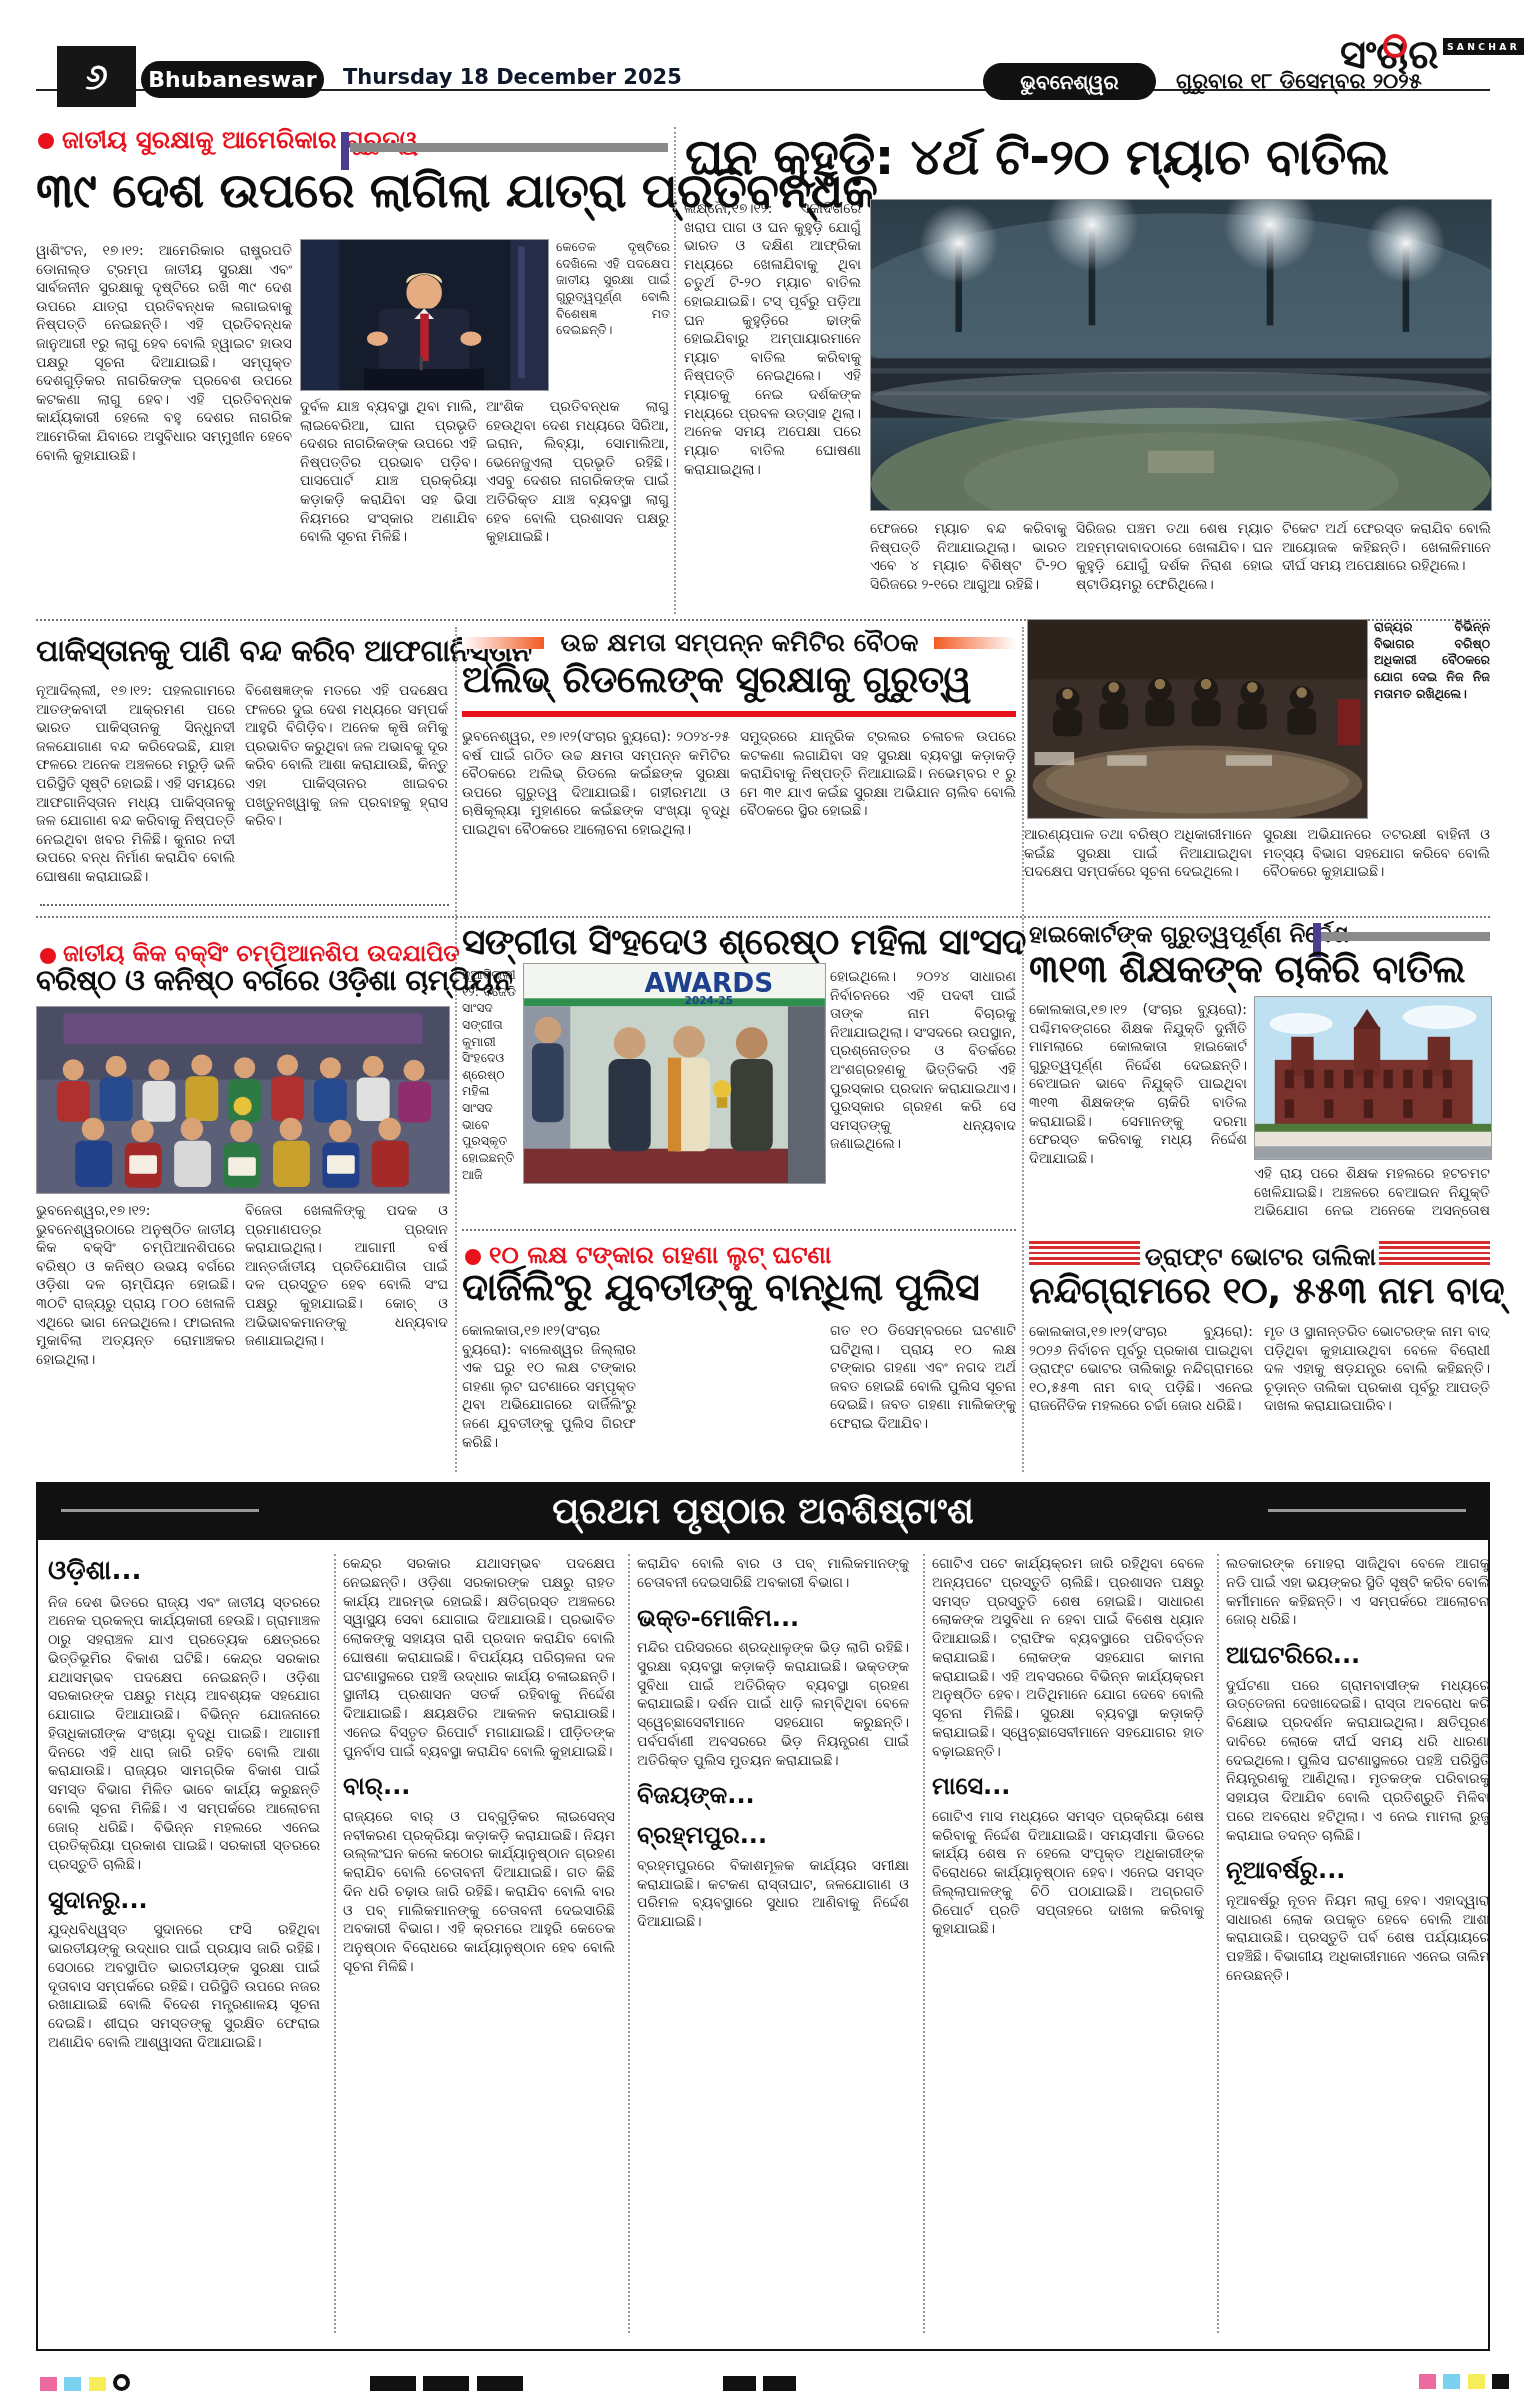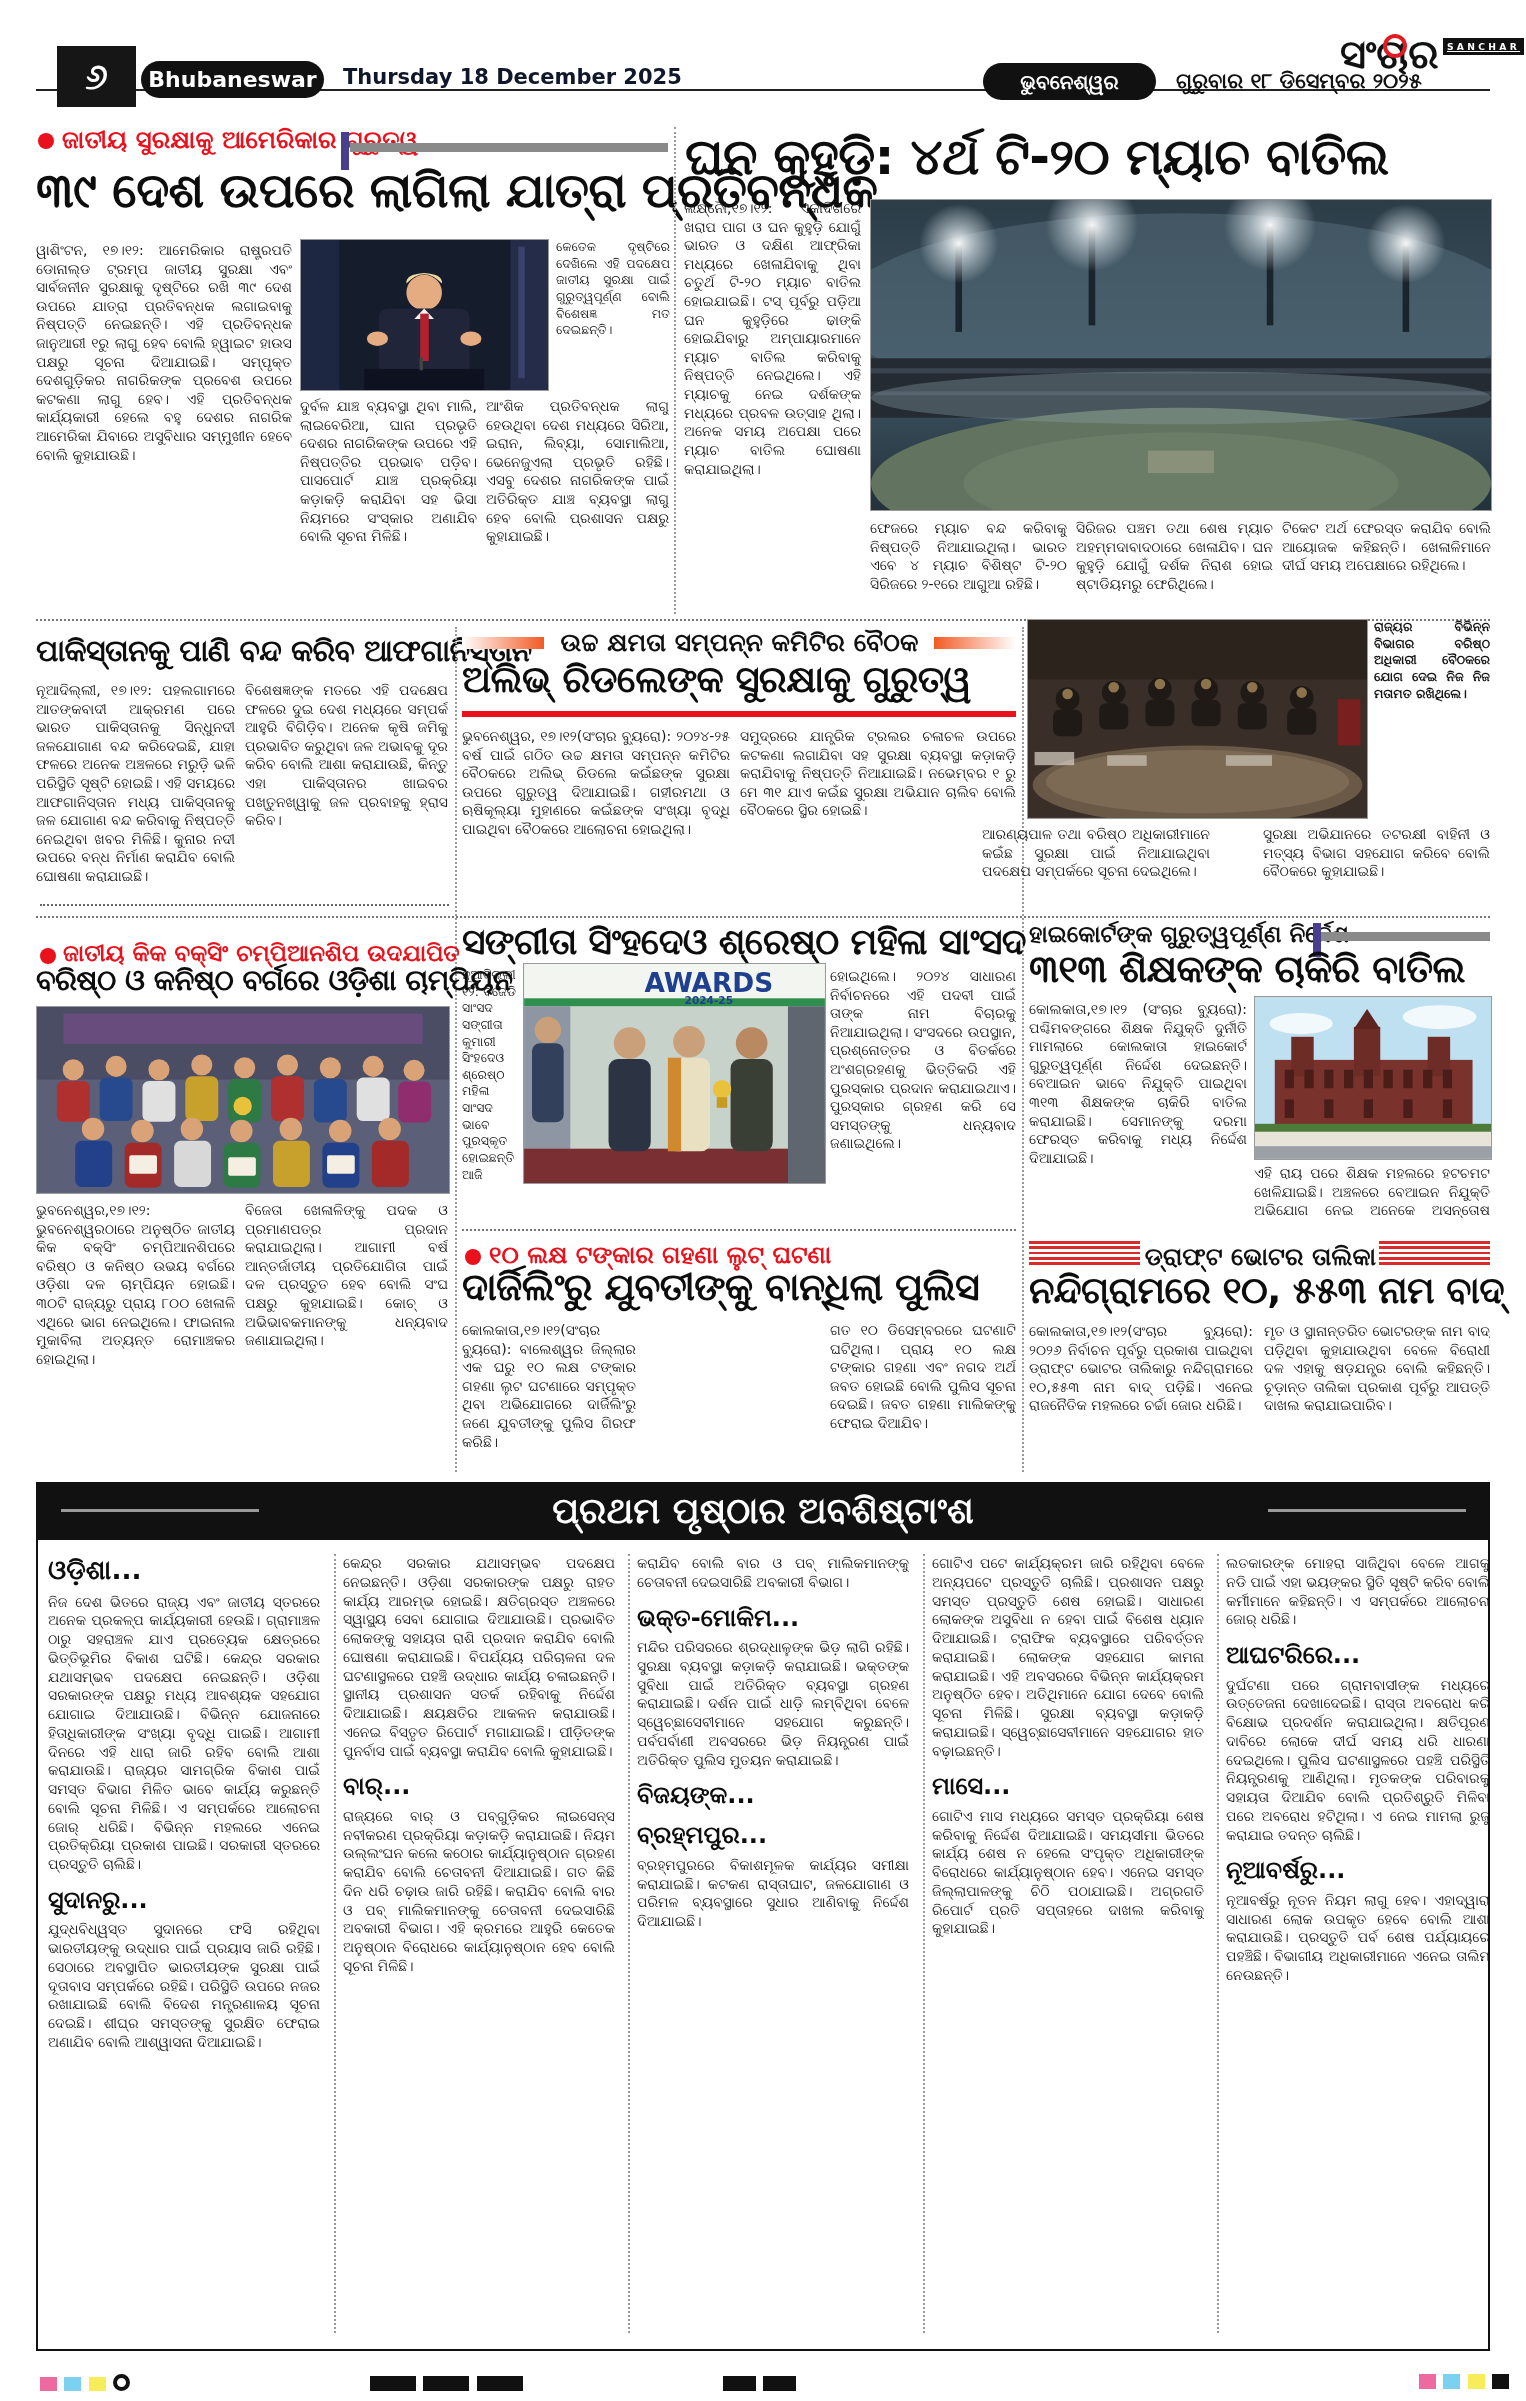--- a/index.html
+++ b/index.html
@@ -41,21 +41,21 @@
       <span>Bhubaneswar</span>
     </div>
   <div class="abs" style="left:343px;top:65px;font-size:21px;font-weight:bold;color:#0f172a;">Thursday 18 December 2025</div>
   <div class="abs pill" style="left:983px;top:63px;width:173px;height:37px;font-size:20px;">
       <span>ଭୁବନେଶ୍ୱର</span>
     </div>
   <div class="abs" style="left:1176px;top:69px;font-size:21px;font-weight:bold;color:#111;">ଗୁରୁବାର ୧୮ ଡିସେମ୍ବର ୨୦୨୫</div>
   <div class="abs" style="left:1340px;top:32px;width:186px;height:78px;">
     <div style="font-size:40px;font-weight:800;color:#111;line-height:1.1;text-shadow:1.3px 1.3px 0 #fff,-1.3px -1.3px 0 #fff;">ସଂଚାର</div>
   </div>
-  <div class="abs" style="left:1443px;top:38px;width:81px;height:17px;background:#111;color:#fff;display:flex;align-items:center;justify-content:center;font-size:9.2px;letter-spacing:3.3px;font-weight:bold;text-decoration:underline;">SANCHAR</div>
+  <div class="abs" style="left:1443px;top:38px;width:81px;height:17px;background:#111;color:#fff;display:flex;align-items:center;justify-content:center;font-size:9.2px;letter-spacing:3.3px;font-weight:bold;">SANCHAR</div>
   <div class="abs" style="left:1383px;top:34px;width:16px;height:16px;border:4.6px solid #e01b24;border-radius:50%;"></div>
 
   <div class="abs dot" style="left:38px;top:133px;"></div>
   <div class="abs kick" style="left:62px;top:125px;font-size:24.4px;">ଜାତୀୟ ସୁରକ୍ଷାକୁ ଆମେରିକାର ଗୁରୁତ୍ୱ</div>
   <div class="abs ptick" style="left:341px;top:132px;height:38px;"></div>
   <div class="abs graybar" style="left:350px;top:143px;width:318px;"></div>
   <div class="abs hl" style="left:36px;top:166px;width:635px;font-size:48px;white-space:nowrap;">୩୯ ଦେଶ ଉପରେ ଲାଗିଲା ଯାତ୍ରା ପ୍ରତିବନ୍ଧକ</div>
   <div class="abs body" style="left:36px;top:241px;width:256px;height:373px;">ୱାଶିଂଟନ, ୧୭।୧୨: ଆମେରିକାର ରାଷ୍ଟ୍ରପତି ଡୋନାଲ୍ଡ ଟ୍ରମ୍ପ ଜାତୀୟ ସୁରକ୍ଷା ଏବଂ ସାର୍ବଜନୀନ ସୁରକ୍ଷାକୁ ଦୃଷ୍ଟିରେ ରଖି ୩୯ ଦେଶ ଉପରେ ଯାତ୍ରା ପ୍ରତିବନ୍ଧକ ଲଗାଇବାକୁ ନିଷ୍ପତ୍ତି ନେଇଛନ୍ତି। ଏହି ପ୍ରତିବନ୍ଧକ ଜାନୁଆରୀ ୧ରୁ ଲାଗୁ ହେବ ବୋଲି ହ୍ୱାଇଟ ହାଉସ ପକ୍ଷରୁ ସୂଚନା ଦିଆଯାଇଛି। ସମ୍ପୃକ୍ତ ଦେଶଗୁଡ଼ିକର ନାଗରିକଙ୍କ ପ୍ରବେଶ ଉପରେ କଟକଣା ଲାଗୁ ହେବ। ଏହି ପ୍ରତିବନ୍ଧକ କାର୍ଯ୍ୟକାରୀ ହେଲେ ବହୁ ଦେଶର ନାଗରିକ ଆମେରିକା ଯିବାରେ ଅସୁବିଧାର ସମ୍ମୁଖୀନ ହେବେ ବୋଲି କୁହାଯାଉଛି।</div>
   <div class="abs photo" style="left:300px;top:239px;width:247px;height:150px;">
     <svg width="247" height="150" viewBox="0 0 375 228">
@@ -163,21 +163,21 @@
           <circle cx="340" cy="102" r="8"></circle>
           <circle cx="415" cy="110" r="8"></circle>
       </g>
       <rect x="470" y="120" width="34" height="70" fill="#7a1f1f"></rect>
       <rect x="10" y="200" width="60" height="20" fill="#d8d2c4" opacity="0.7"></rect>
       <rect x="120" y="205" width="60" height="16" fill="#d8d2c4" opacity="0.6"></rect>
       <rect x="300" y="205" width="70" height="16" fill="#d8d2c4" opacity="0.6"></rect>
     </svg>
   </div>
   <div class="abs body small" style="left:1374px;top:619px;width:116px;height:199px;font-weight:bold;">ରାଜ୍ୟର ବିଭିନ୍ନ ବିଭାଗର ବରିଷ୍ଠ ଅଧିକାରୀ ବୈଠକରେ ଯୋଗ ଦେଇ ନିଜ ନିଜ ମତାମତ ରଖିଥିଲେ।</div>
-  <div class="abs body" style="left:982px;top:825px;width:228px;height:84px;">ଆରଣ୍ୟପାଳ ତଥା ବରିଷ୍ଠ ଅଧିକାରୀମାନେ କଇଁଛ ସୁରକ୍ଷା ପାଇଁ ନିଆଯାଇଥିବା ପଦକ୍ଷେପ ସମ୍ପର୍କରେ ସୂଚନା ଦେଇଥିଲେ।</div>
+  <div class="abs body" style="left:1024px;top:825px;width:228px;height:84px;">ଆରଣ୍ୟପାଳ ତଥା ବରିଷ୍ଠ ଅଧିକାରୀମାନେ କଇଁଛ ସୁରକ୍ଷା ପାଇଁ ନିଆଯାଇଥିବା ପଦକ୍ଷେପ ସମ୍ପର୍କରେ ସୂଚନା ଦେଇଥିଲେ।</div>
   <div class="abs body" style="left:1263px;top:825px;width:227px;height:84px;">ସୁରକ୍ଷା ଅଭିଯାନରେ ତଟରକ୍ଷୀ ବାହିନୀ ଓ ମତ୍ସ୍ୟ ବିଭାଗ ସହଯୋଗ କରିବେ ବୋଲି ବୈଠକରେ କୁହାଯାଇଛି।</div>
 
   <div class="abs dotted-h" style="left:36px;top:916px;width:1454px;"></div>
 
   <div class="abs dot" style="left:40px;top:948px;"></div>
   <div class="abs kick" style="left:63px;top:940px;font-size:23px;">ଜାତୀୟ କିକ ବକ୍ସିଂ ଚମ୍ପିଆନଶିପ ଉଦଯାପିତ</div>
   <div class="abs hl" style="left:36px;top:965px;width:414px;font-size:29px;white-space:nowrap;">ବରିଷ୍ଠ ଓ କନିଷ୍ଠ ବର୍ଗରେ ଓଡ଼ିଶା ଚାମ୍ପିୟନ</div>
   <div class="abs photo" style="left:36px;top:1006px;width:412px;height:186px;">
     <svg width="412" height="186" viewBox="0 0 625 282">
       <rect width="625" height="282" fill="#5b5f78"></rect>

